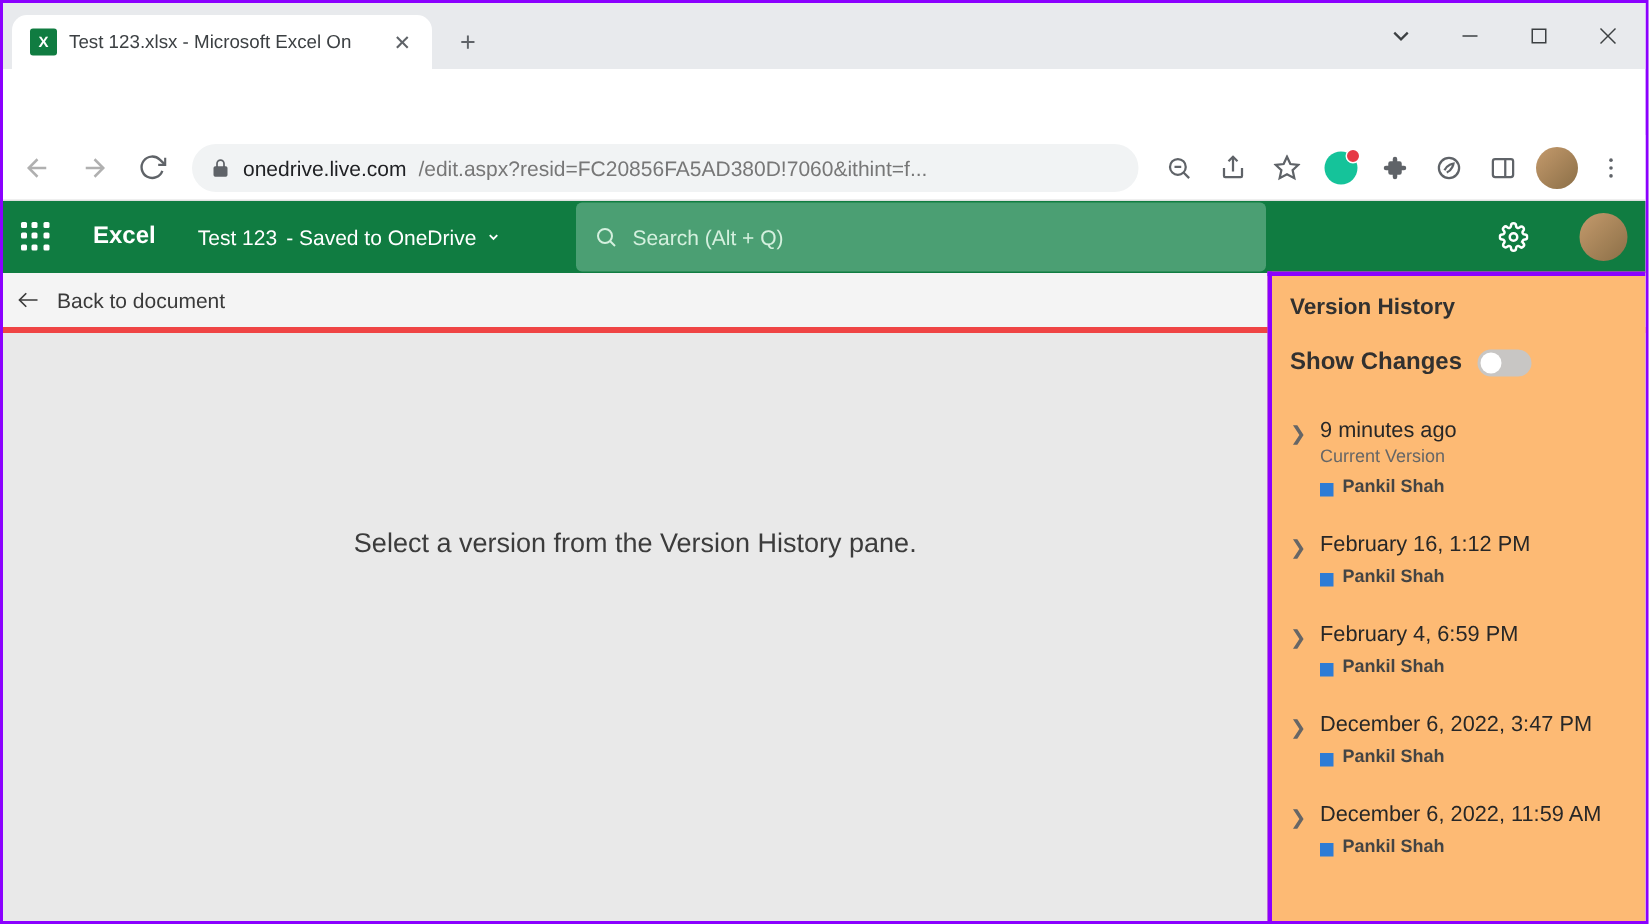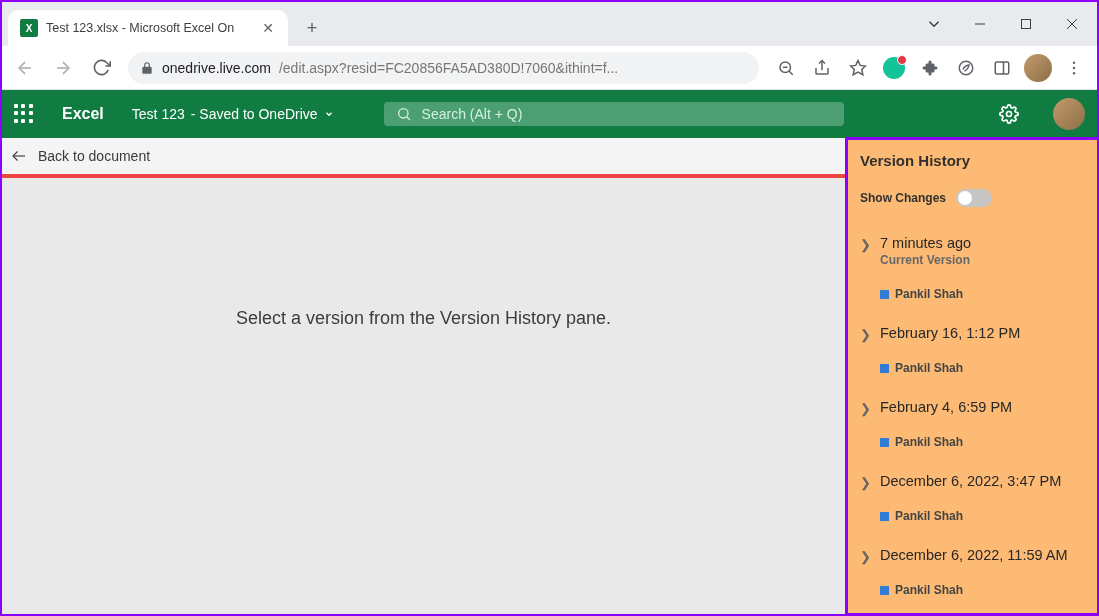--- a/index.html
+++ b/index.html
@@ -60,20 +60,21 @@
     width: 46px; height: 34px;
     display: flex; align-items: center; justify-content: center;
     color: #3c4043;
   }
 
   .address-row {
     height: 44px; background: #fff;
     display: flex; align-items: center;
     padding: 0 6px; gap: 4px;
     border-bottom: 1px solid #E0E0E0;
+    margin-top: 44px;
   }
   .nav-btn {
     width: 34px; height: 34px;
     display: flex; align-items: center; justify-content: center;
     color: #5f6368; border-radius: 50%;
   }
   .nav-btn.disabled { color: #B0B0B0; }
   .address-bar {
     flex: 1; height: 32px;
     background: #F1F3F4;
@@ -120,21 +121,21 @@
     gap: 2px;
   }
   .waffle span { background: #fff; width: 4px; height: 4px; border-radius: 1px; }
   .excel-brand { font-weight: 600; font-size: 16px; }
   .doc-info { display: flex; align-items: center; gap: 6px; font-size: 14px; }
   .doc-name {}
   .doc-status { }
   .doc-caret { font-size: 10px; }
   .search-bar {
     flex: 0 0 460px;
-    height: 24px;
+    height: 46px;
     background: #4B9F73;
     border-radius: 4px;
     display: flex; align-items: center;
     padding: 0 12px; gap: 10px;
     color: #D4F0DE; font-size: 14px;
     margin-left: 22px;
   }
   .spacer { flex: 1; }
   .header-gear { width: 32px; height: 32px; display:flex;align-items:center;justify-content:center; }
   .avatar-small {
@@ -175,38 +176,38 @@
     height: calc(100% + 41px + 2px);
     background: #fdba74;
     border: 3px solid #8B00FF;
     border-right: none;
     padding: 12px 8px 8px 12px;
     overflow: hidden;
   }
   .panel-title { font-weight: 600; font-size: 15px; color: #323130; margin-bottom: 20px; }
   .show-changes-row {
     display: flex; align-items: center; gap: 10px;
-    font-size: 12px; font-weight: 600; color: #323130;
+    font-size: 16px; font-weight: 600; color: #323130;
     margin-bottom: 28px;
   }
   .toggle {
     width: 36px; height: 18px; border-radius: 10px;
     background: #C8C6C4; position: relative;
   }
   .toggle::after {
     content: ""; position: absolute; left: 2px; top: 2px;
     width: 14px; height: 14px; background: #fff; border-radius: 50%;
   }
   .version-list { display: flex; flex-direction: column; gap: 24px; }
   .version-item { display: flex; gap: 8px; }
   .v-chevron { color: #666; font-size: 13px; padding-top: 2px; width: 12px; }
   .v-body { flex: 1; }
   .v-time { font-size: 14.5px; color: #272727; }
-  .v-sub { font-size: 12px; color: #666; margin-top: 2px; font-weight: bold; }
-  .v-author-row { display: flex; align-items: center; gap: 6px; margin-top: 20px; font-size: 12px; color: #444; font-weight:600; }
+  .v-sub { font-size: 12px; color: #666; margin-top: 2px; }
+  .v-author-row { display: flex; align-items: flex-end; gap: 6px; margin-top: 6px; font-size: 12px; color: #444; font-weight:600; }
   .author-square { width: 9px; height: 9px; background: #2E7CD6; }
 
   svg { display: block; }
 </style>
 </head>
 <body>
 
 <div class="browser-chrome">
   <div class="tab-strip">
     <div class="tab">
@@ -380,21 +381,21 @@
     <div class="panel-title">Version History</div>
     <div class="show-changes-row">
       <span>Show Changes</span>
       <div class="toggle"></div>
     </div>
     <div class="version-list">
 
       <div class="version-item">
         <span class="v-chevron">❯</span>
         <div class="v-body">
-          <div class="v-time">7 minutes ago</div>
+          <div class="v-time">9 minutes ago</div>
           <div class="v-sub">Current Version</div>
           <div class="v-author-row">
             <span class="author-square"></span>
             <span>Pankil Shah</span>
           </div>
         </div>
       </div>
 
       <div class="version-item">
         <span class="v-chevron">❯</span>

